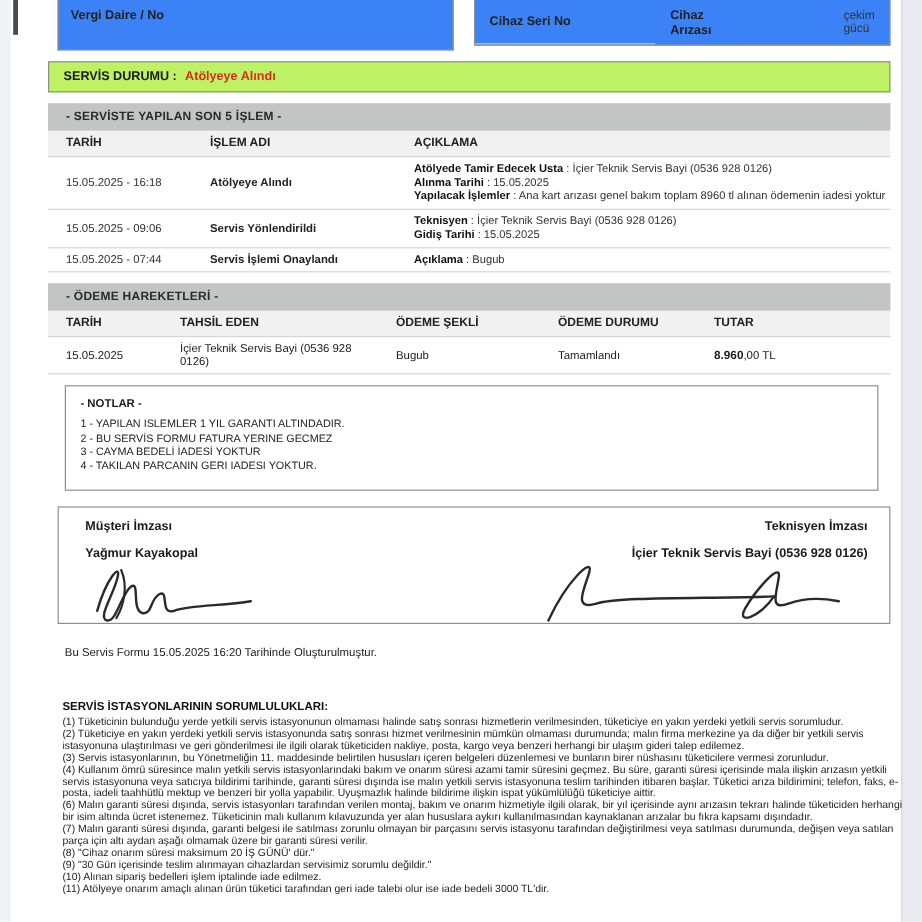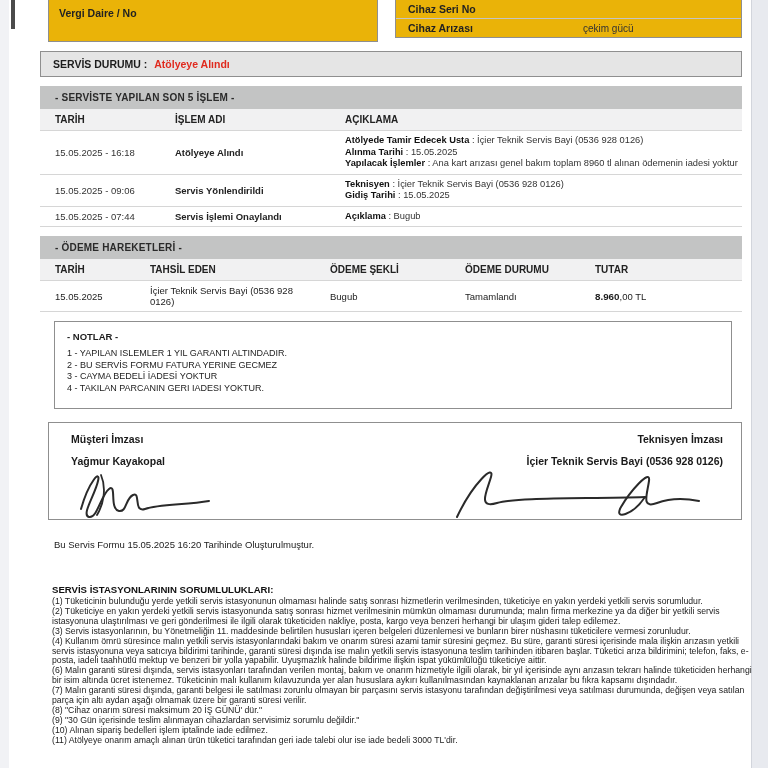--- a/index.html
+++ b/index.html
@@ -11,30 +11,30 @@
   }
   .left-strip{position:absolute;left:0;top:0;width:9px;height:768px;background:#f1f2f5;}
   .right-strip{position:absolute;right:0;top:0;width:16px;height:768px;background:#e8eaef;border-left:1px solid #d2d5dc;}
   .corner-mark{position:absolute;left:11px;top:0;width:4px;height:29px;background:#4b4b4b;}
   .redaction-remnant{position:absolute;left:95px;top:0;width:28px;height:5px;background:#8d8d8d;border-radius:0 0 2px 2px;}
 
   .content{position:absolute;left:40px;top:0;width:702px;}
 
   
   .top-row{display:flex;align-items:flex-start;margin-left:8px;}
-  .box{border:1px solid #8f8f8f;border-top:none;background:#eab308;box-sizing:border-box;}
+  .box{border:1px solid #8f8f8f;border-top:none;background:#3b82f6;box-sizing:border-box;}
   .vergi-box{width:330px;height:42px;padding:3px 10px;}
   .field-label{font-weight:bold;font-size:10.5px;color:#222;}
-  .cihaz-box{margin-left:17px;flex:1;height:38px;display:flex;flex-direction:column;}
+  .cihaz-box{margin-left:17px;flex:1;height:38px;display:flex;flex-direction:row;}
   .cihaz-row{flex:1;display:flex;align-items:center;padding:0 12px;}
   .cihaz-row.first{border-bottom:1px solid #c4c4c4;}
   .field-value{font-size:10px;color:#333;margin-left:110px;}
 
   
-  .status-box{margin-top:9px;border:1px solid #8f8f8f;background:#e5e5e5;padding:6px 12px;font-size:10.5px;font-weight:bold;}
+  .status-box{margin-top:9px;border:1px solid #8f8f8f;background:#bef264;padding:6px 12px;font-size:10.5px;font-weight:bold;}
   .status-value{margin-left:4px;}
 
   
   .section-bar{margin-top:9px;background:#c3c4c4;color:#2a2a2a;font-weight:bold;font-size:10px;padding:6px 0 6px 15px;letter-spacing:.2px;}
   .thead{display:grid;background:#f1f1f2;font-weight:bold;font-size:10px;color:#222;padding:5px 0;}
   .ops-grid{grid-template-columns:120px 170px 1fr;}
   .pay-grid{grid-template-columns:95px 180px 135px 130px 1fr;}
   .thead>div,.trow>div{padding-left:15px;box-sizing:border-box;}
   .trow{display:grid;border-top:1px solid #d6d6d6;font-size:9.5px;align-items:center;padding:4px 0;background:#fff;}
   .trow:last-child{border-bottom:1px solid #d6d6d6;}

